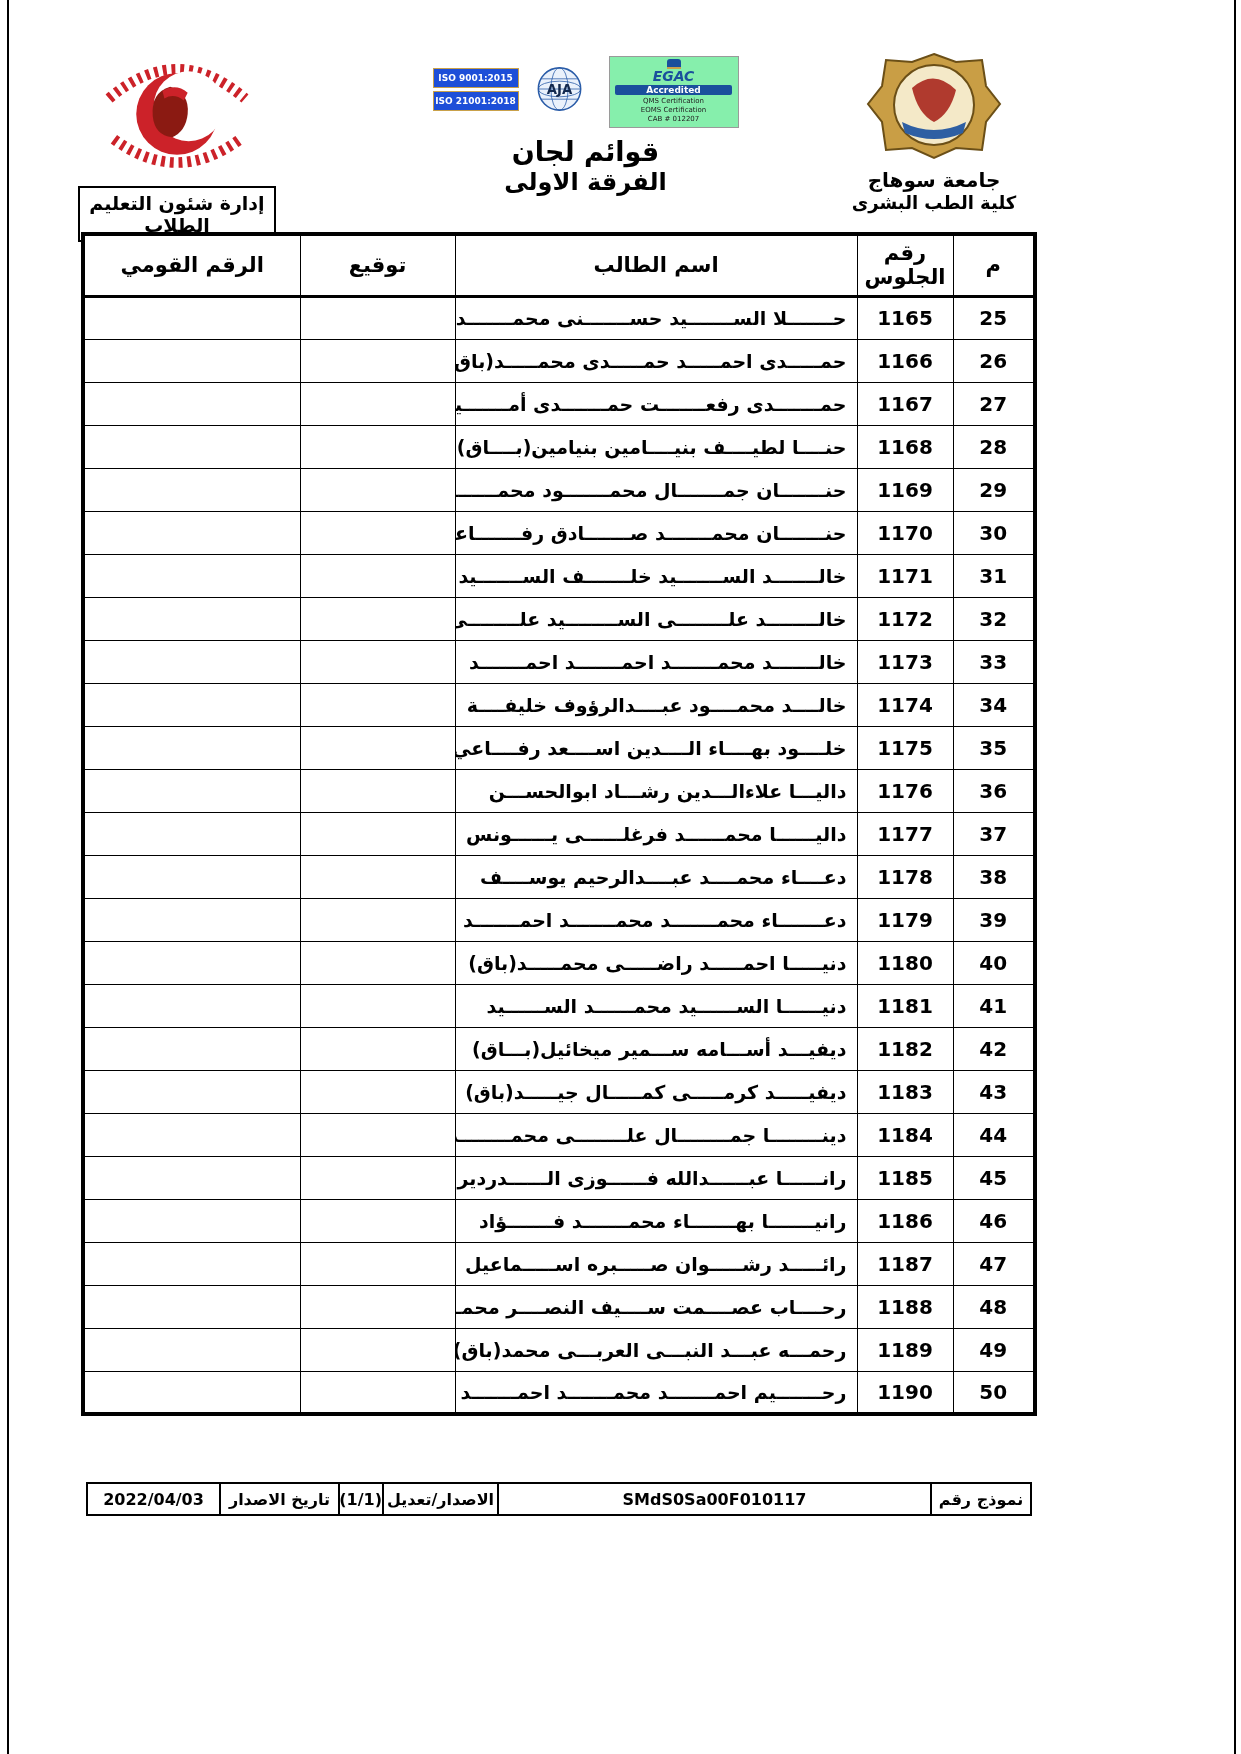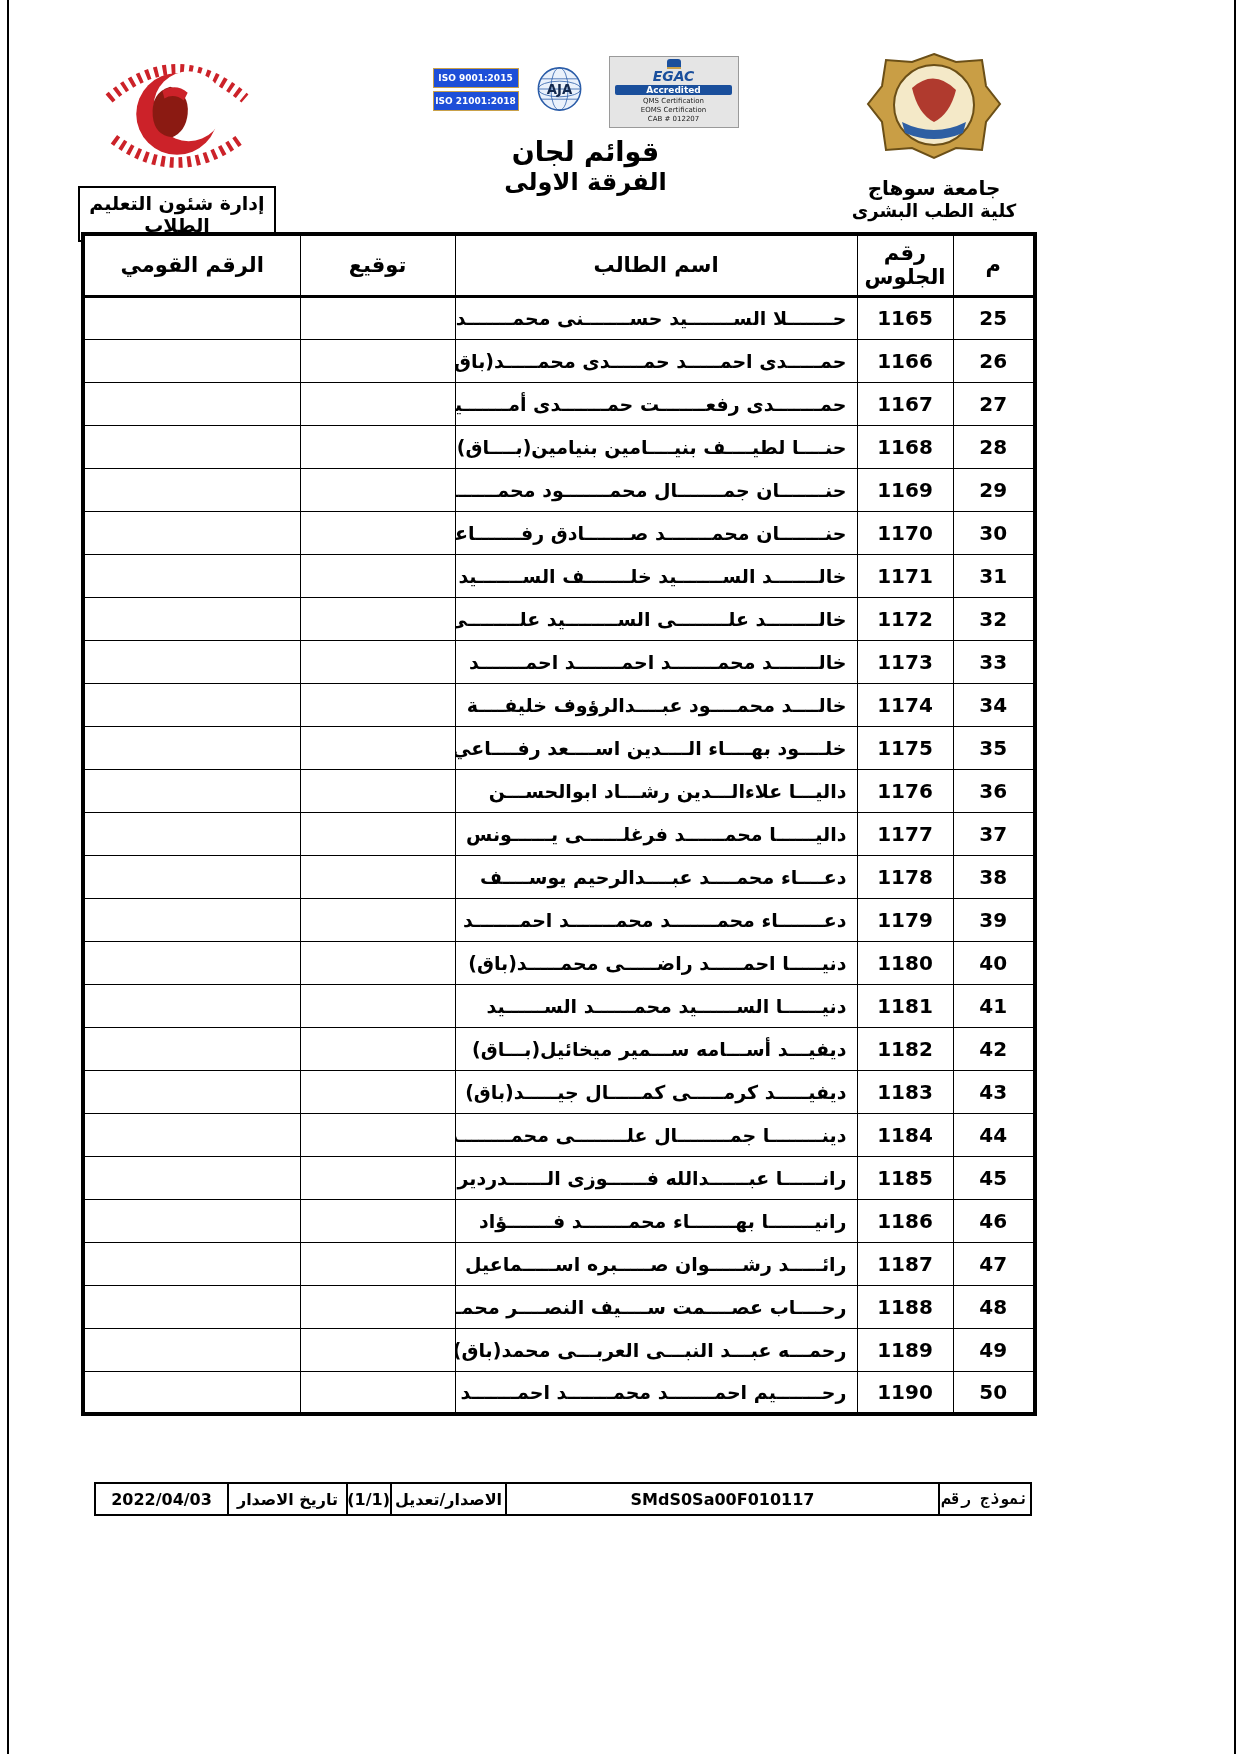--- a/index.html
+++ b/index.html
@@ -6,27 +6,27 @@
   html,body { background:#ffffff; }
   body { font-family:"DejaVu Sans", sans-serif; color:#000; }
   .page { position:relative; width:1241px; height:1754px; background:#fff; overflow:hidden; direction:rtl; }
 
   .edge-line { position:absolute; top:0; height:100%; width:2px; background:#000; }
   .edge-line.left  { left:7px; }
   .edge-line.right { right:5px; }
 
   
   .uni-block { position:absolute; top:52px; right:222px; width:170px; text-align:center; }
-  .uni-name    { font-size:20px; font-weight:bold; margin-top:12px; }
+  .uni-name    { font-size:20px; font-weight:bold; margin-top:4px; }
   .uni-faculty { font-size:18px; font-weight:bold; }
 
   .center-block { position:absolute; top:56px; left:278px; width:615px; text-align:center; }
   .cert-logos { display:flex; justify-content:center; align-items:flex-start; gap:26px; height:74px; }
 
-  .egac-box { width:130px; height:72px; border:1px solid #9a9a9a; background:#e5e5e5;
+  .egac-box { width:130px; height:72px; border:1px solid #9a9a9a; background:#86efac;
               display:flex; flex-direction:column; align-items:center; padding-top:2px; }
   .egac-emblem { width:14px; height:10px; background:#1a4f9c; border-radius:3px 3px 0 0;
                  border-bottom:2px solid #c9a14a; }
   .egac-name { color:#1a4f9c; font-weight:bold; font-size:14px; font-style:italic; line-height:1.1; }
   .egac-accredited { background:#1a4f9c; color:#fff; font-size:9px; font-weight:bold;
                      width:92%; text-align:center; border-radius:2px; margin:1px 0 2px; }
   .egac-small { font-size:7px; color:#222; line-height:1.25; }
 
   .aja-box { width:150px; height:66px; display:flex; align-items:center; gap:17px; }
   .iso-badges { display:flex; flex-direction:column; gap:3px; }
@@ -56,21 +56,21 @@
   col.c-seat{ width:96px; }
   col.c-name{ width:402px; }
   col.c-sign{ width:155px; }
   col.c-nid { width:217px; }
 
   
   table.footer-table { position:absolute; top:1482px; right:209px; width:912px;
                        border-collapse:collapse; direction:rtl; table-layout:fixed; background:#fff; }
   .footer-table td { border:2px solid #000; height:32px; font-weight:bold; font-size:16px;
                      text-align:center; vertical-align:middle; overflow:hidden; white-space:nowrap; }
-  td.f-form-label { width:92px;font-family:Liberation Mono, monospace; }
+  td.f-form-label { width:100px; }
   td.f-code       { width:433px; }
   td.f-ver-label  { width:115px; }
   td.f-ver        { width:44px; }
   td.f-date-label { width:119px; }
   td.f-date       { width:133px; }
 </style>
 </head>
 <body>
 
 <div class="page">

